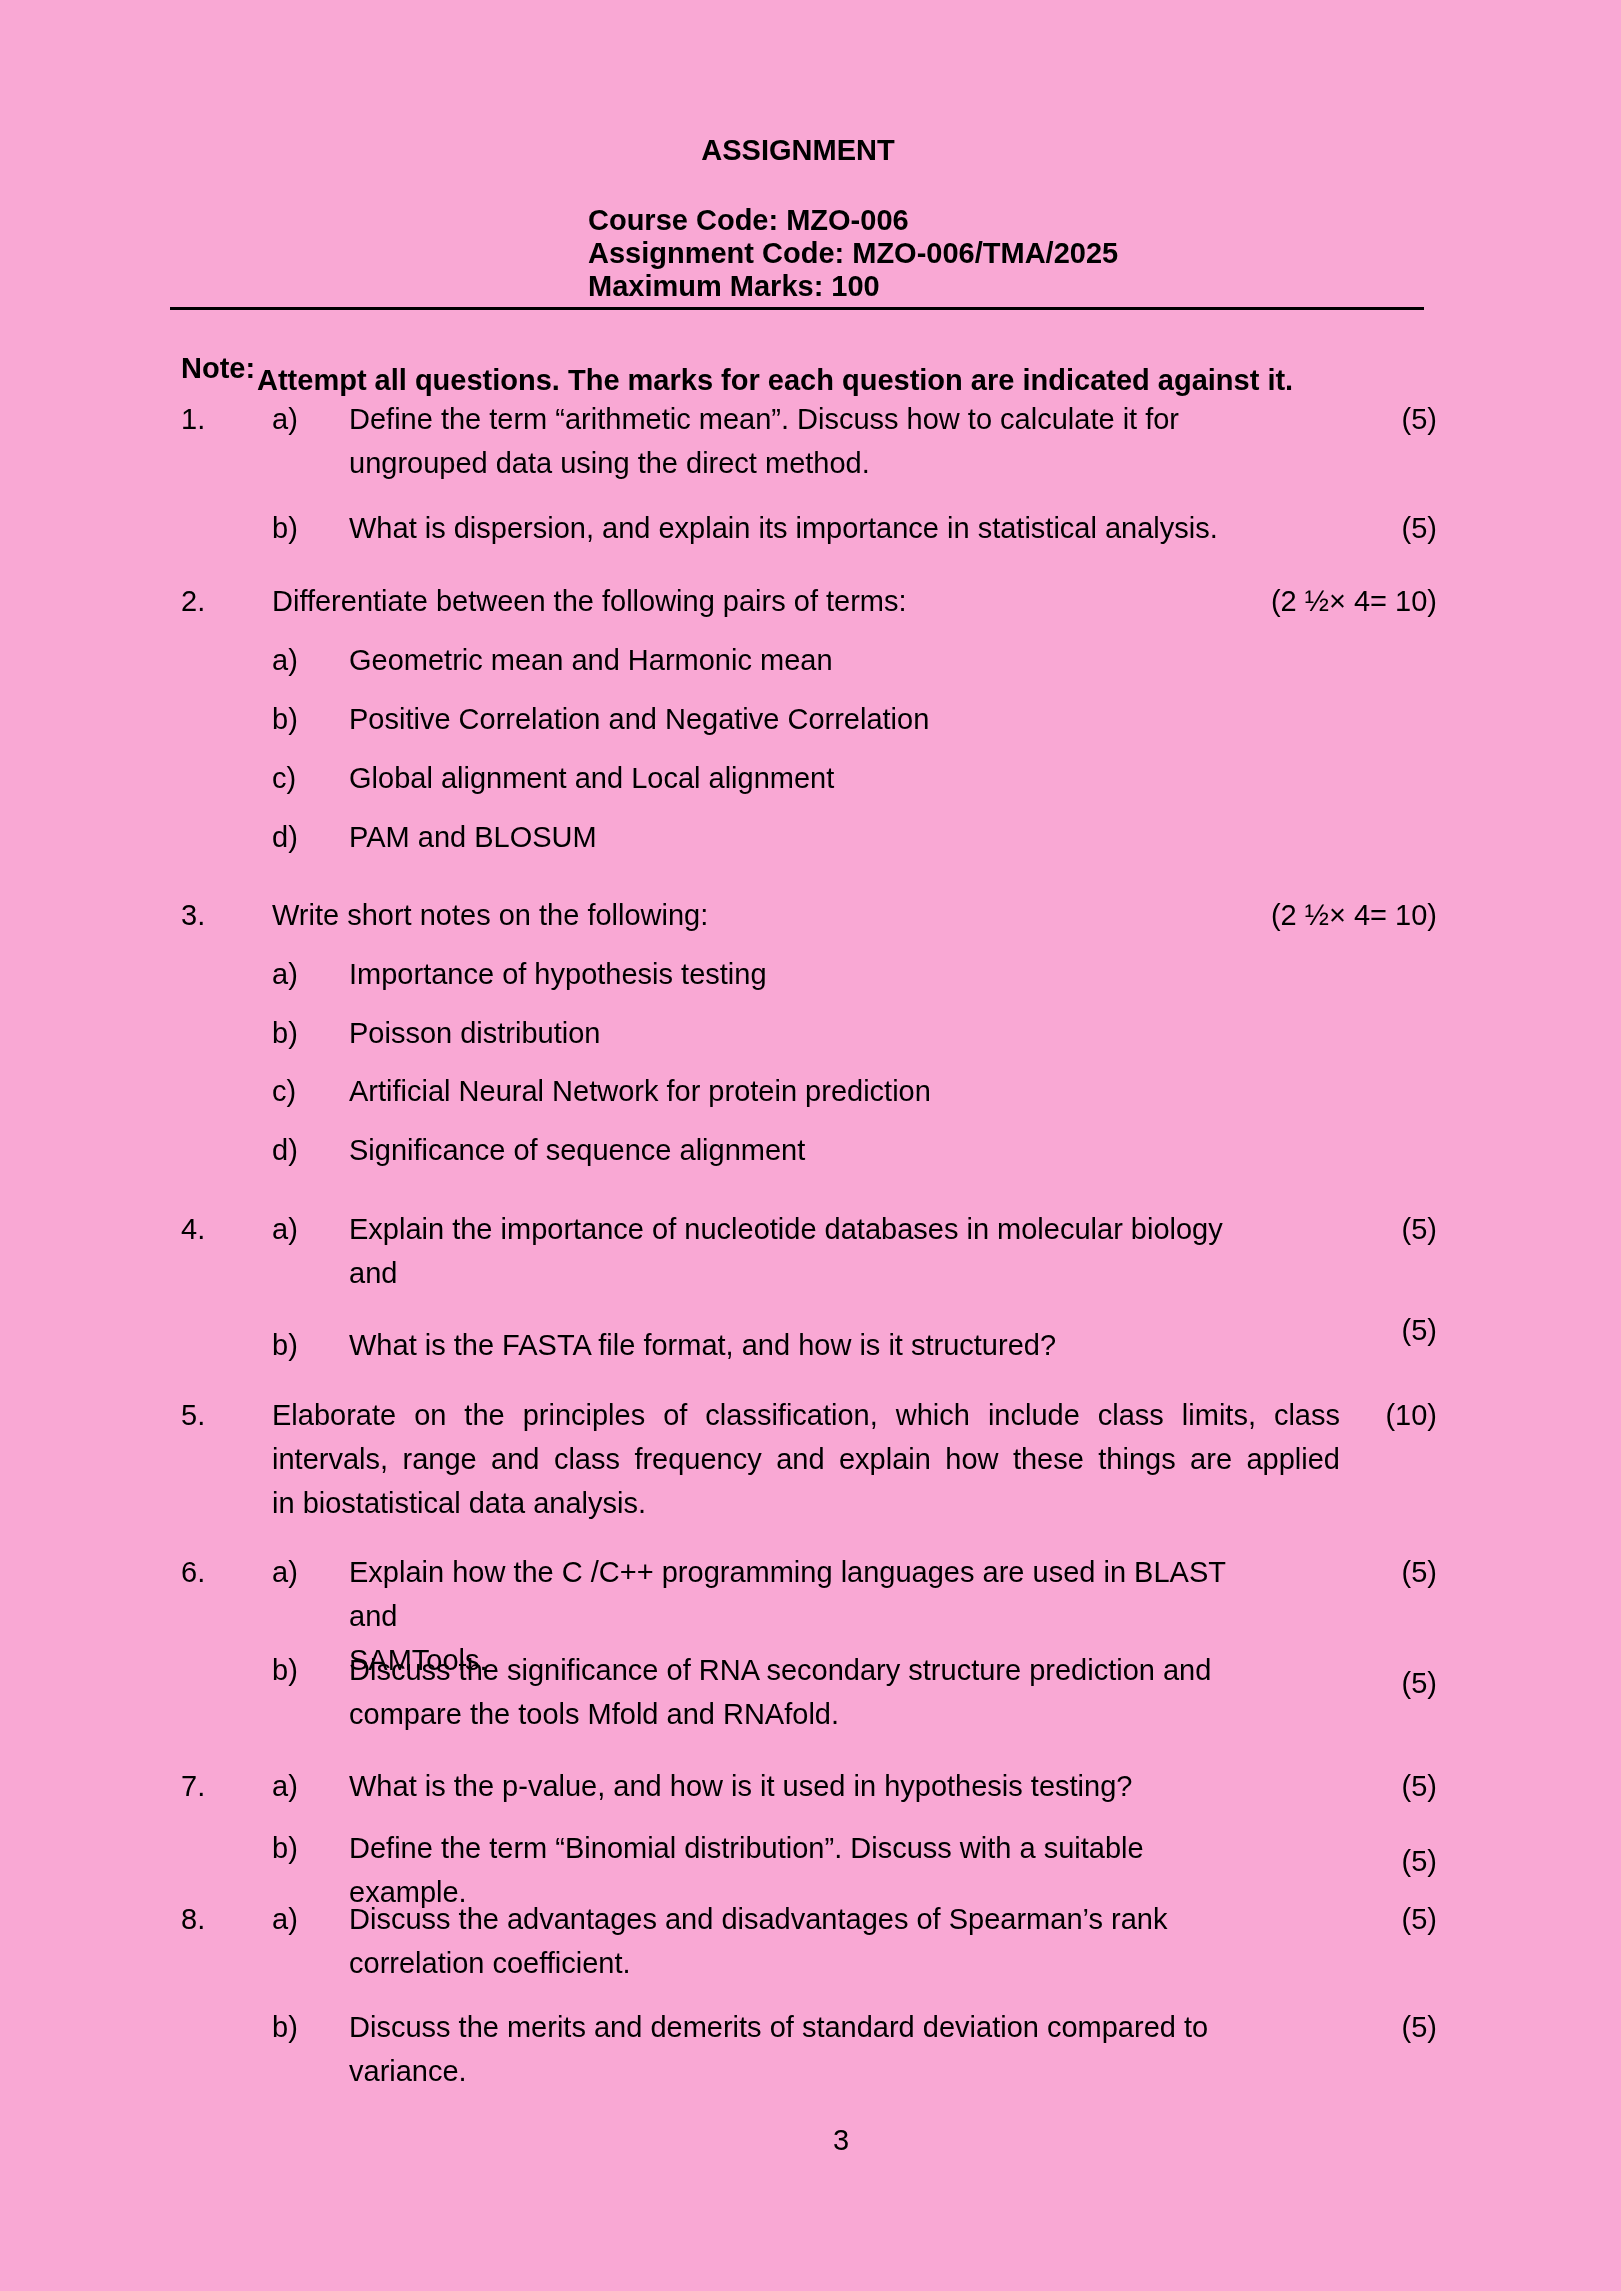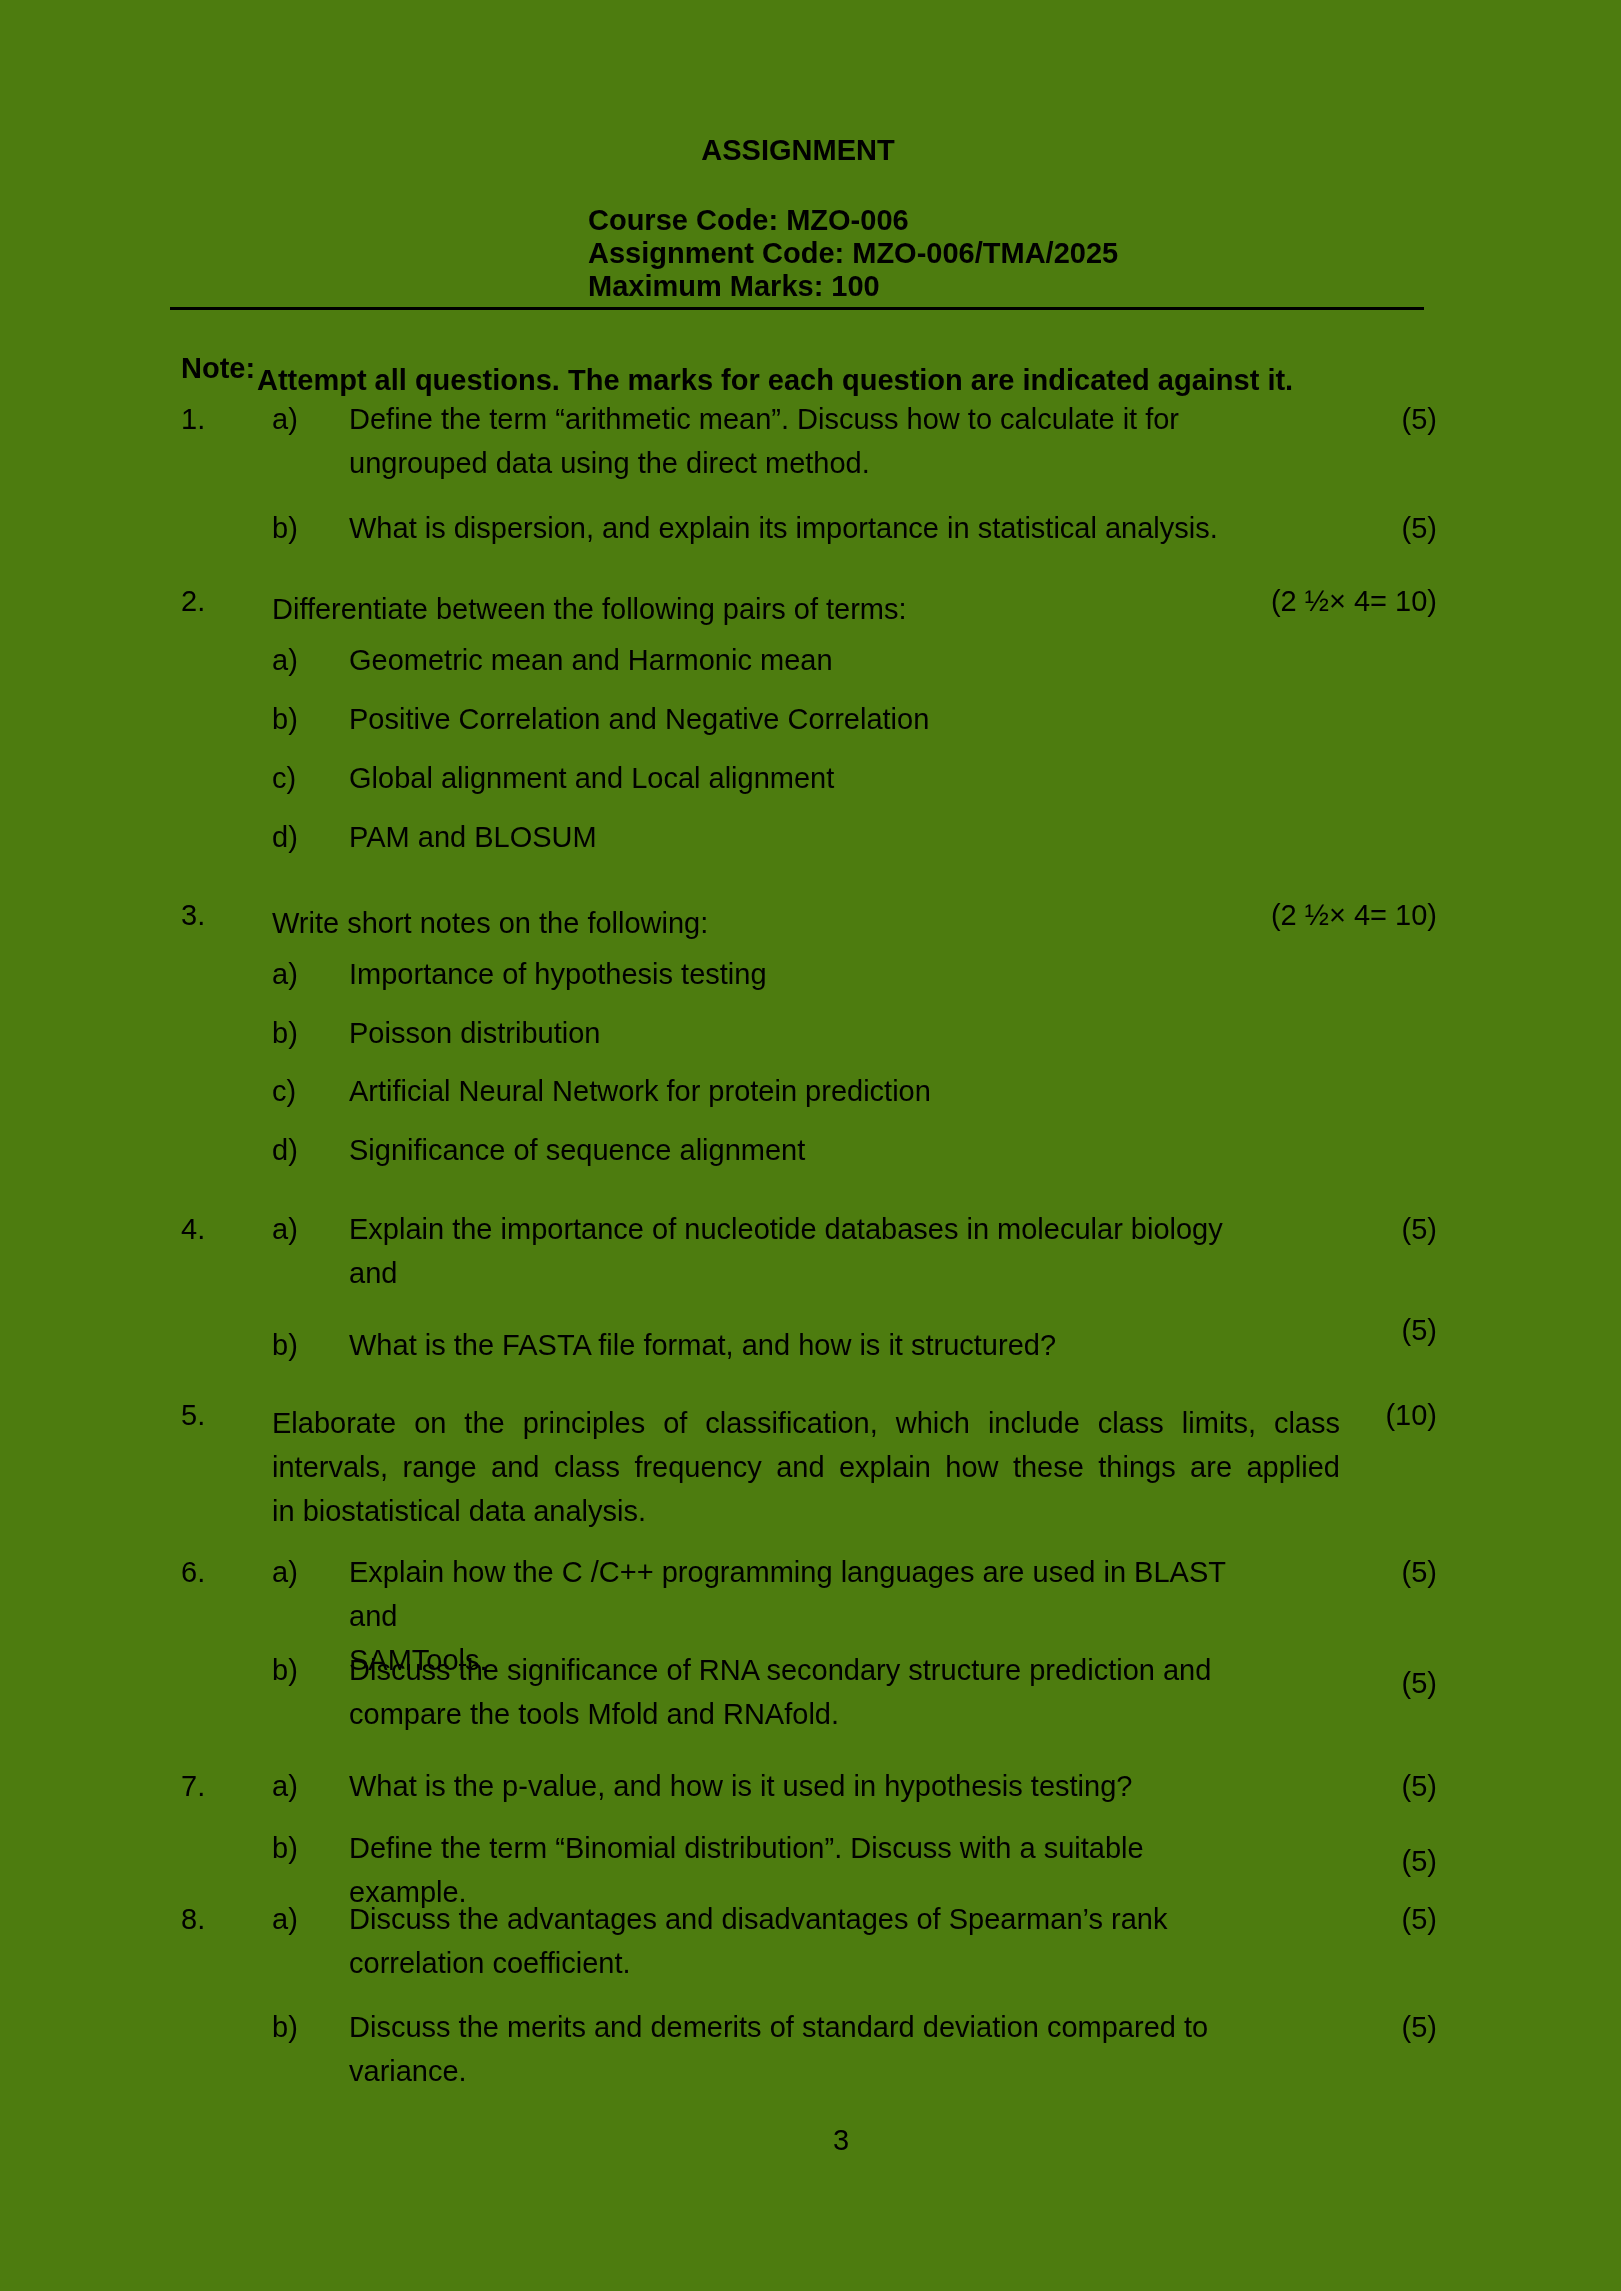--- a/index.html
+++ b/index.html
@@ -1,20 +1,20 @@
 <!DOCTYPE html>
 <html><head>
 <meta charset="utf-8">
 <style>
   html, body { margin: 0; padding: 0; background: #ffffff; }
   .page {
     position: relative;
     width: 1621px;
     height: 2292px;
-    background: #4d7c0f;
+    background: #f9a8d4;
     font-family: "Liberation Sans", sans-serif;
     font-size: 29px;
     color: #000000;
     overflow: hidden;
   }
   .bold { font-weight: bold; }
   .title {
     position: absolute;
     top: 133px;
     left: 0;
@@ -42,21 +42,21 @@
   }
   .row {
     position: absolute;
     left: 0;
     width: 1621px;
     line-height: 44px;
   }
   .num    { position: absolute; left: 181px; top: 0; width: 69px; }
   .letter { position: absolute; left: 272px; top: 0; width: 63px; }
   .ptext  { position: absolute; left: 349px; top: 0; width: 882px; }
-  .stemtext { position: absolute; left: 272px; top: 8px; width: 1068px; }
+  .stemtext { position: absolute; left: 272px; top: 0; width: 1068px; }
   .notetext { position: absolute; left: 257px; top: 12px; width: 1157px; }
   .marks {
     position: absolute;
     left: 1127px;
     top: 0;
     width: 310px;
     text-align: right;
   }
   .marks-raised  { top: -14.7px; }
   .marks-lowered { top: 12.7px; }

